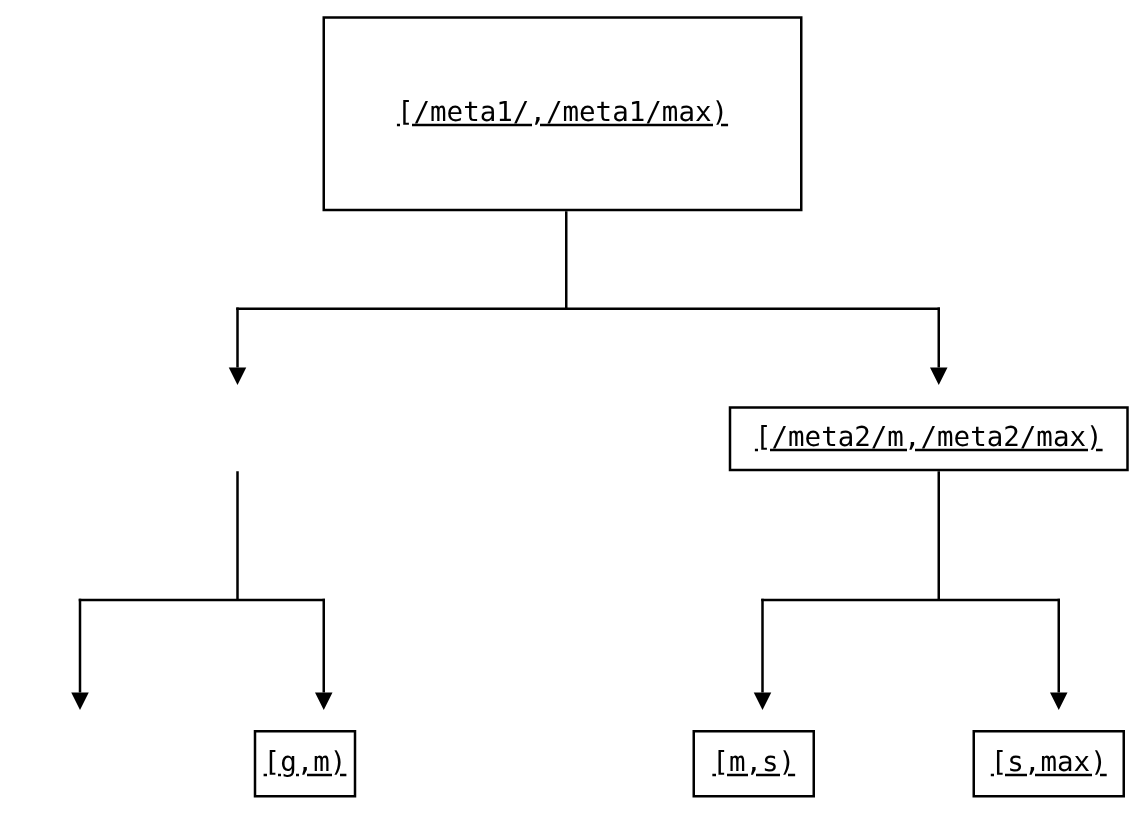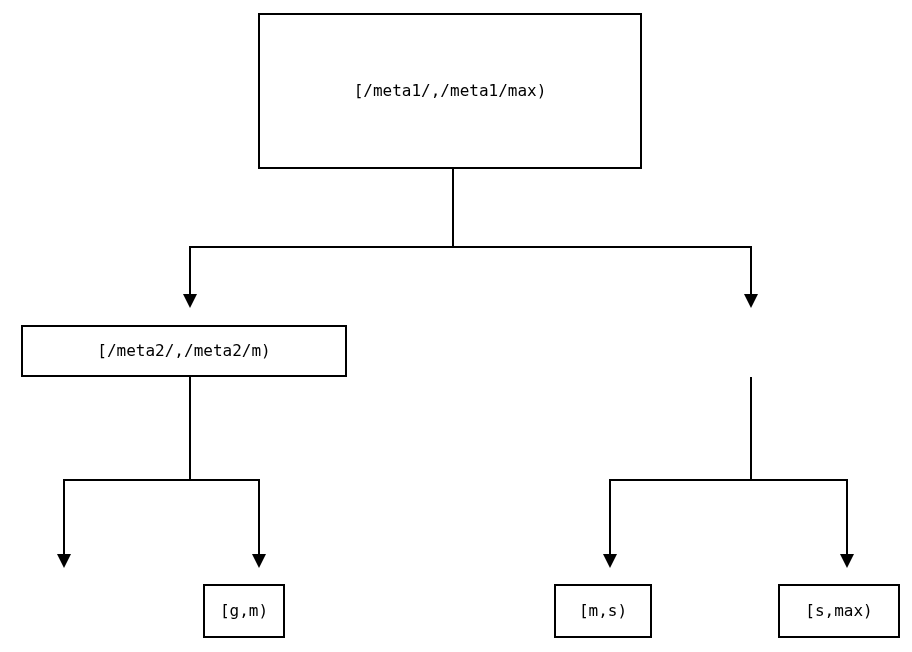--- a/index.html
+++ b/index.html
@@ -17,23 +17,24 @@
   }
   .node {
     position: absolute;
     box-sizing: border-box;
     border: 2px solid #000000;
     background: #ffffff;
     color: #000000;
     display: flex;
     align-items: center;
     justify-content: center;
-    font-size: 16px;
+    font-size: 22px;
     line-height: 1;
     white-space: nowrap;
+    text-decoration: underline;
   }
   .line {
     position: absolute;
     background: #000000;
   }
   .arrow {
     position: absolute;
     width: 0;
     height: 0;
     border-left: 7px solid transparent;
@@ -74,22 +75,22 @@
   #a-right-L     { left: 603px; top: 554px; }
   #a-right-R     { left: 840px; top: 554px; }
 </style>
 </head>
 <body>
 
 <div id="canvas">
 
   <div class="node" id="n-root">[/meta1/,/meta1/max)</div>
 
-  <div class="node" id="n-left">[/meta2/,/meta2/m)</div>
 
+  <div class="node" id="n-right">[/meta2/m,/meta2/max)</div>
 
 
   <div class="node" id="n-gm">[g,m)</div>
 
   <div class="node" id="n-smax">[s,max)</div>
 
   <div class="node" id="n-ms">[m,s)</div>
 
   <div class="line" id="e-root-stem"></div>
   <div class="line" id="e-root-bar"></div>

